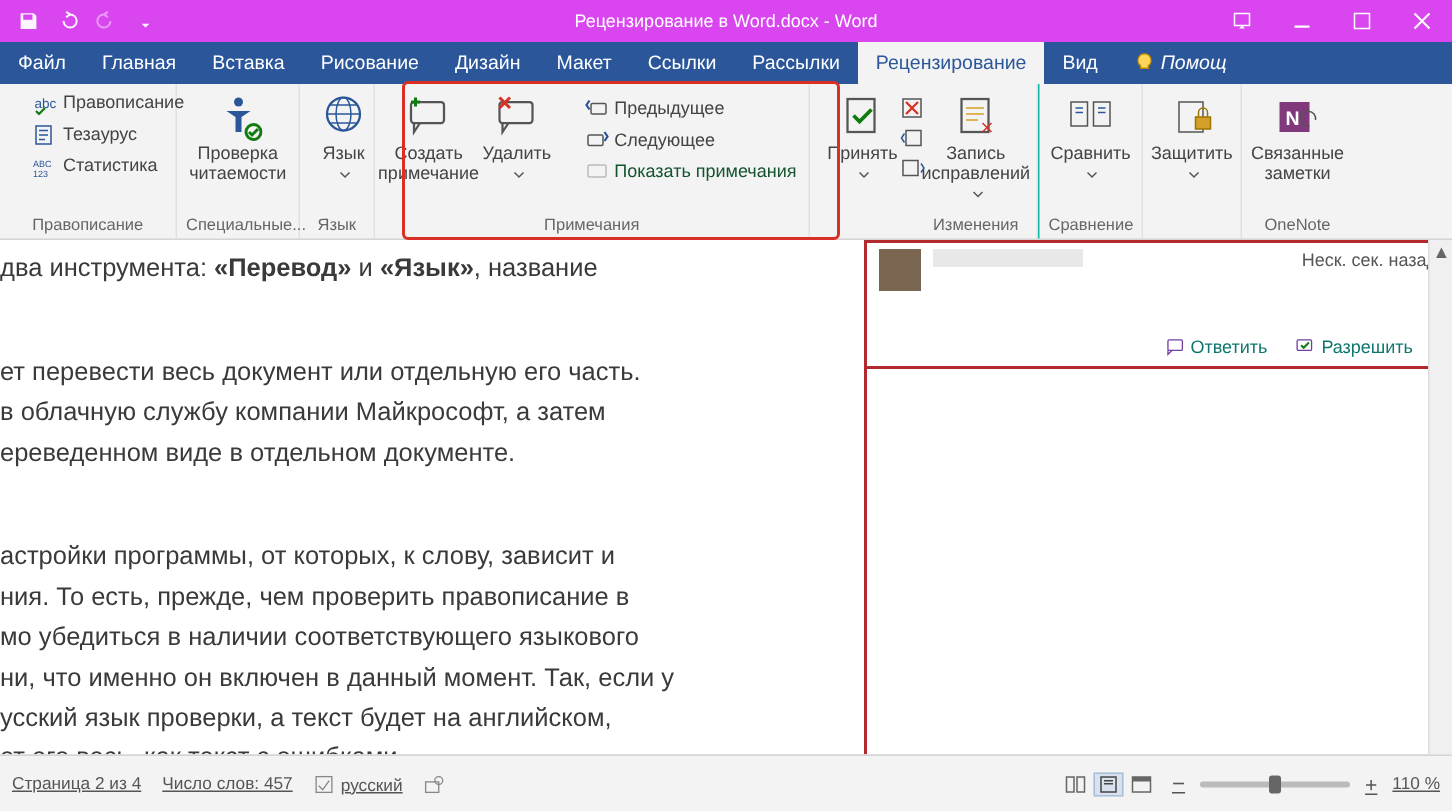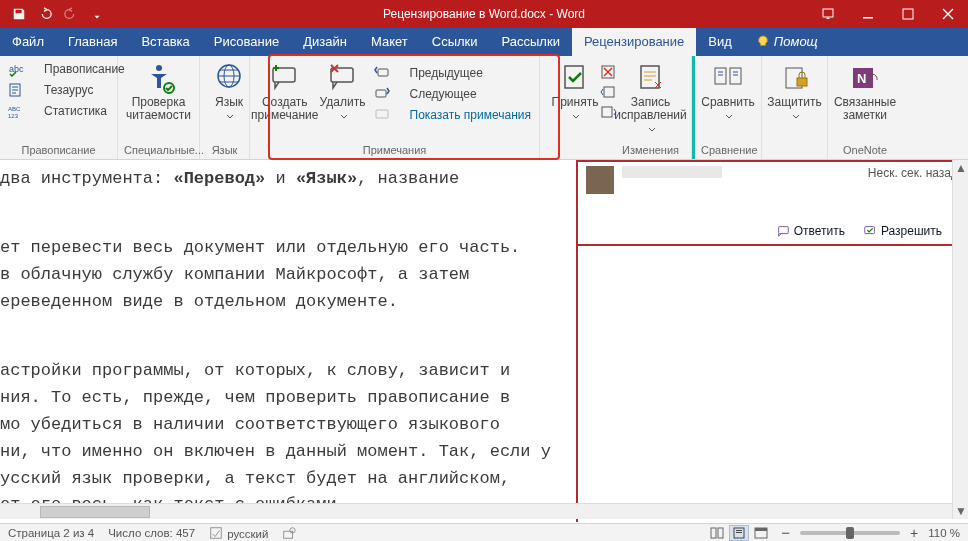--- a/index.html
+++ b/index.html
@@ -1,62 +1,62 @@
 <!DOCTYPE html>
 <html><head>
 <meta charset="utf-8">
 <style>
   * { box-sizing: border-box; margin: 0; padding: 0; }
   body { font-family: "Segoe UI", Tahoma, sans-serif; font-size: 12px; background: #fff; width: 968px; height: 541px; overflow: hidden; position: relative; color: #444; }
-  .titlebar { background: #b91c1c; height: 28px; display: flex; align-items: center; color: #fff; font-size: 12px; position: relative; }
+  .titlebar { background: #d946ef; height: 28px; display: flex; align-items: center; color: #fff; font-size: 12px; position: relative; }
   .qat { display: flex; align-items: center; gap: 4px; padding-left: 8px; }
   .qat .icon { width: 22px; height: 22px; display: flex; align-items: center; justify-content: center; color: #fff; opacity: .95; }
   .qat svg { width: 14px; height: 14px; }
   .titletext { position: absolute; left: 50%; transform: translateX(-50%); white-space: nowrap; }
   .winctrl { margin-left: auto; display: flex; }
   .winctrl div { width: 40px; height: 28px; display: flex; align-items: center; justify-content: center; color: #fff; }
   .winctrl svg { width: 12px; height: 12px; }
   .menubar { background: #2b579a; height: 28px; display: flex; align-items: center; color: #fff; font-size: 13px; }
   .tab { padding: 0 12px; height: 28px; line-height: 28px; cursor: pointer; }
   .tab.active { background: #f3f3f3; color: #2b579a; }
   .tab.help { display: flex; align-items: center; gap: 4px; font-style: italic; }
   .ribbon { background: #f3f3f3; height: 104px; border-bottom: 1px solid #d4d4d4; display: flex; position: relative; }
   .group { border-right: 1px solid #e1e1e1; display: flex; flex-direction: column; position: relative; padding: 4px 6px 0 6px; }
   .group-label { font-size: 11px; color: #666; text-align: center; padding: 2px 0 3px; margin-top: auto; }
   .vlist { display: flex; flex-direction: column; gap: 3px; }
-  .small-btn { display: flex; align-items: center; gap: 20px; font-size: 12px; color: #444; padding: 1px 2px; white-space: nowrap; }
+  .small-btn { display: flex; gap: 4px; font-size: 12px; color: #444; padding: 1px 2px; white-space: nowrap; margin-left: 14px; }
   .small-btn svg, .small-btn .ico { width: 16px; height: 16px; flex-shrink: 0; }
   .big-btn { display: flex; flex-direction: column; align-items: center; justify-content: flex-start; gap: 2px; font-size: 12px; color: #444; padding: 2px 4px; min-width: 46px; text-align: center; line-height: 1.1; }
   .big-btn .ico { width: 32px; height: 32px; display: flex; align-items: center; justify-content: center; }
   .two-line { display: block; }
   .red-box { position: absolute; border: 2px solid #d93025; border-radius: 4px; pointer-events: none; }
   .document-area { position: relative; height: 362px; display: flex; }
   .doc-left { width: 576px; padding: 8px 4px 4px 0; font-size: 17px; line-height: 1.35; color: #3a3a3a; overflow: hidden; position: relative; }
-  .doc-left p { margin-bottom: 4px; font-family: Liberation Mono, monospace; }
+  .doc-left p { margin-bottom: 4px; }
   .doc-left .bold { font-weight: 700; }
   .hlspan { background: #f7a6c7; }
   .comment-panel { width: 390px; border-left: 2px solid #b2292e; position: relative; background: #fff; }
   .comment-top { border-top: 2px solid #b2292e; height: 60px; padding: 4px 8px; display: flex; gap: 8px; align-items: flex-start; }
   .avatar { width: 28px; height: 28px; background: #7a6550; }
   .comment-user { width: 100px; height: 12px; background: #e8e8e8; }
   .comment-time { font-size: 12px; color: #555; }
-  .comment-actions { display: flex; gap: 18px; justify-content: flex-end; padding: 4px 24px 6px; border-bottom: 2px solid #b2292e; font-size: 12px; color: #0f172a; }
+  .comment-actions { display: flex; gap: 18px; justify-content: flex-end; padding: 4px 24px 6px; border-bottom: 2px solid #b2292e; font-size: 12px; color: #0f766e; }
   .comment-actions .cbtn { display: flex; align-items: center; gap: 4px; }
   .right-scroll { position: absolute; top: 160px; right: 0; width: 16px; bottom: 22px; background: #f0f0f0; border-left: 1px solid #ddd; }
   .right-scroll .arrow { position: absolute; width: 16px; height: 16px; display: flex; align-items: center; justify-content: center; color: #666; }
   .bottom-scroll { position: absolute; bottom: 22px; left: 0; right: 16px; height: 16px; background: #f0f0f0; border-top: 1px solid #ddd; }
   .bottom-scroll .hthumb { position: absolute; left: 40px; width: 110px; top: 2px; height: 12px; background: #cfcfcf; border: 1px solid #b8b8b8; }
-  .statusbar { position: absolute; bottom: 0; left: 0; right: 0; height: 18px; background: #f3f3f3; border-top: 1px solid #d4d4d4; display: flex; align-items: center; font-size: 11.5px; color: #555; padding: 0 8px; gap: 14px; }
+  .statusbar { position: absolute; bottom: 0; left: 0; right: 0; height: 38px; background: #f3f3f3; border-top: 1px solid #d4d4d4; display: flex; align-items: center; font-size: 11.5px; color: #555; padding: 0 8px; gap: 14px; text-decoration: underline; }
   .statusbar .right { margin-left: auto; display: flex; align-items: center; gap: 10px; }
   .view-btns { display: flex; gap: 2px; }
   .view-btns div { width: 20px; height: 16px; display: flex; align-items: center; justify-content: center; border: 1px solid transparent; }
   .view-btns div.active { background: #d8e2ef; border-color: #a8bfd7; }
   .zoom-slider { width: 100px; height: 4px; background: #bbb; position: relative; border-radius: 2px; }
   .zoom-slider .knob { position: absolute; top: -4px; left: 46px; width: 8px; height: 12px; background: #666; border-radius: 2px; }
-  .disabled { color: #0369a1; }
+  .disabled { color: #14532d; }
   .caret { display: inline-block; margin-left: 2px; }
   .caret svg { width: 8px; height: 8px; }
 </style>
 </head>
 <body>
 
 <div class="titlebar">
   <div class="qat">
     <div class="icon">
         <svg viewBox="0 0 16 16">
@@ -276,21 +276,21 @@
           </svg>
         </div>
       <span class="two-line">Запись исправлений</span>
       <span class="caret"><svg viewBox="0 0 8 8">
             <path d="M1 2l3 3 3-3" fill="none" stroke="#555"></path>
           </svg></span>
     </div>
     <div class="group-label">Изменения</div>
   </div>
 
-  <div class="group" style="width:70px;border-left:3px solid #14b8a6">
+  <div class="group" style="width:70px;border-left:1px solid #14b8a6">
     <div class="big-btn">
       <div class="ico">
           <svg viewBox="0 0 32 32">
             <rect x="3" y="6" width="11" height="16" fill="none" stroke="#555"></rect>
             <rect x="18" y="6" width="11" height="16" fill="none" stroke="#555"></rect>
             <path d="M6 10h5M6 13h5M21 10h5M21 13h5" stroke="#2b579a"></path>
           </svg>
         </div>
       <span>Сравнить</span>
       <span class="caret"><svg viewBox="0 0 8 8">

